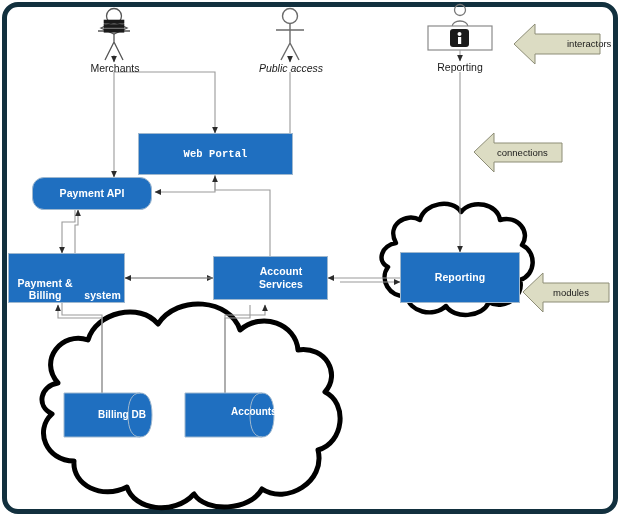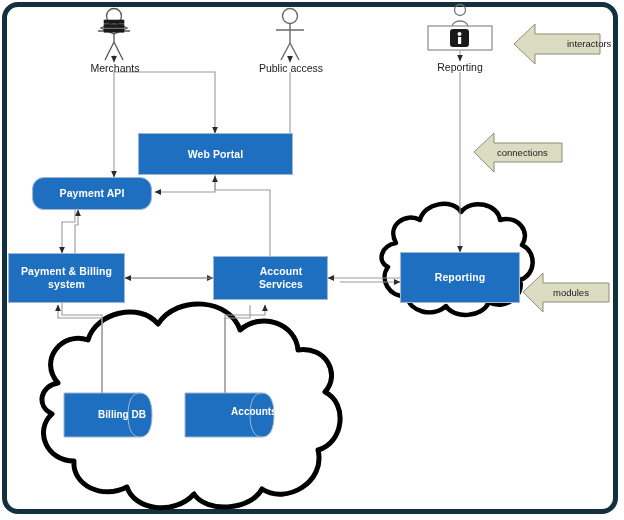--- a/index.html
+++ b/index.html
@@ -192,32 +192,32 @@
     </g>
     <g>
       <path d="M474,152 L494,133 L494,143 L562,143 L562,162 L494,162 L494,172 Z" fill="#dcdcc3" stroke="#8d8d77" stroke-width="1"></path>
     </g>
     <g>
       <path d="M523,292 L543,273 L543,283 L609,283 L609,302 L543,302 L543,312 Z" fill="#dcdcc3" stroke="#8d8d77" stroke-width="1"></path>
     </g>
   </svg>
 
   <div class="actor-label" style="left:84px; top:62px; width:62px;text-align:center;">Merchants</div>
-  <div class="actor-label" style="left:255px; top:62px; width:72px;">Public access</div>
+  <div class="actor-label" style="left:255px; top:62px; width:72px;font-style:italic;">Public access</div>
   <div class="actor-label" style="left:429px; top:61px; width:62px;">Reporting</div>
 
-  <div class="node" style="left:138px; top:133px; width:155px; height:42px;">
+  <div class="node" style="left:138px; top:133px; width:155px; height:42px;font-family:Liberation Mono, monospace;">
     <span>Web Portal</span>
   </div>
 
   <div class="node" style="left:32px; top:177px; width:120px; height:33px;border-radius:12px;">
     <span>Payment API</span>
   </div>
 
-  <div class="node" style="left:8px; top:253px; width:117px; height:50px; flex-direction:column;">
+  <div class="node" style="left:8px; top:253px; width:117px; height:50px; flex-direction:row;align-items:flex-end;">
     <span>Payment &amp; Billing</span>
     <span>system</span>
   </div>
 
   <div class="node" style="left:213px; top:256px; width:115px; height:44px;padding-left:21px;">
     <span>Account Services</span>
   </div>
 
   <div class="node" style="left:400px; top:252px; width:120px; height:51px;">
     <span>Reporting</span>

